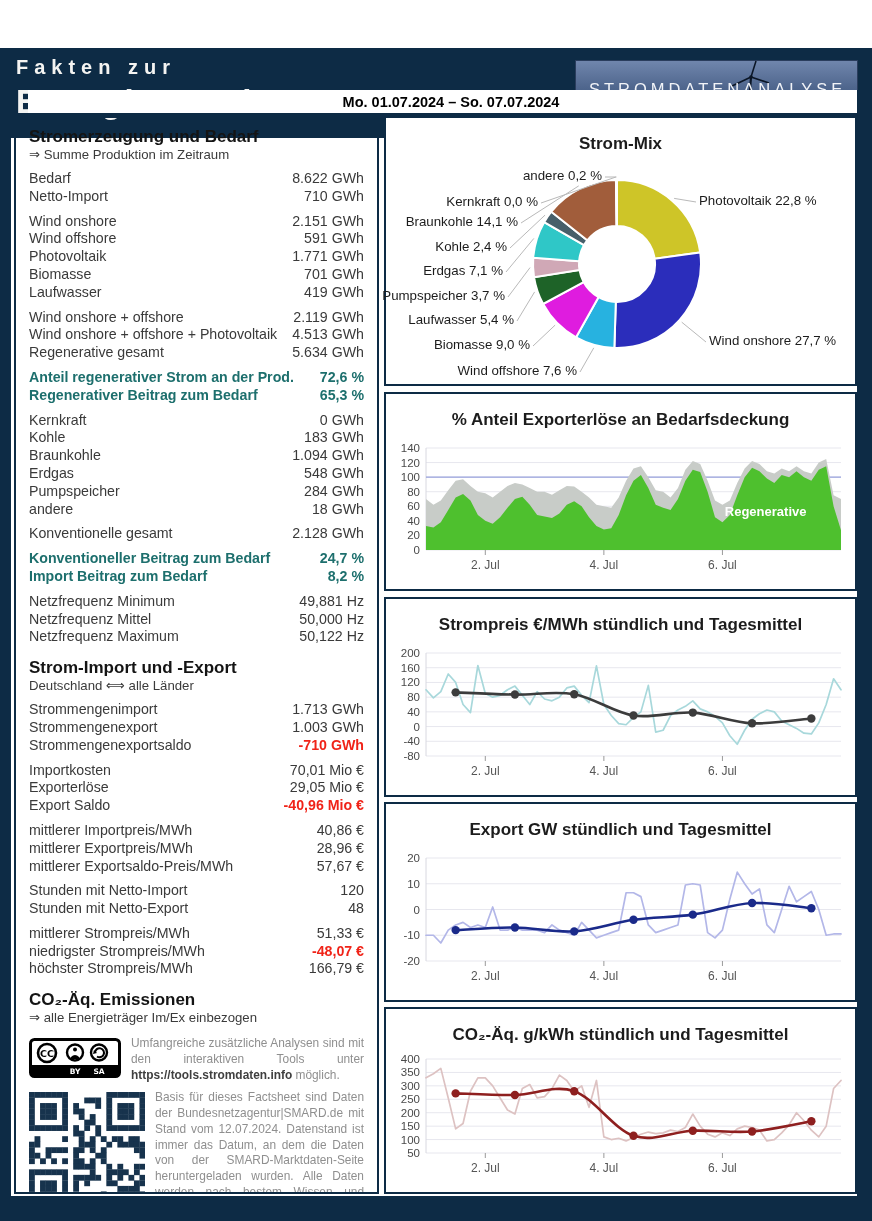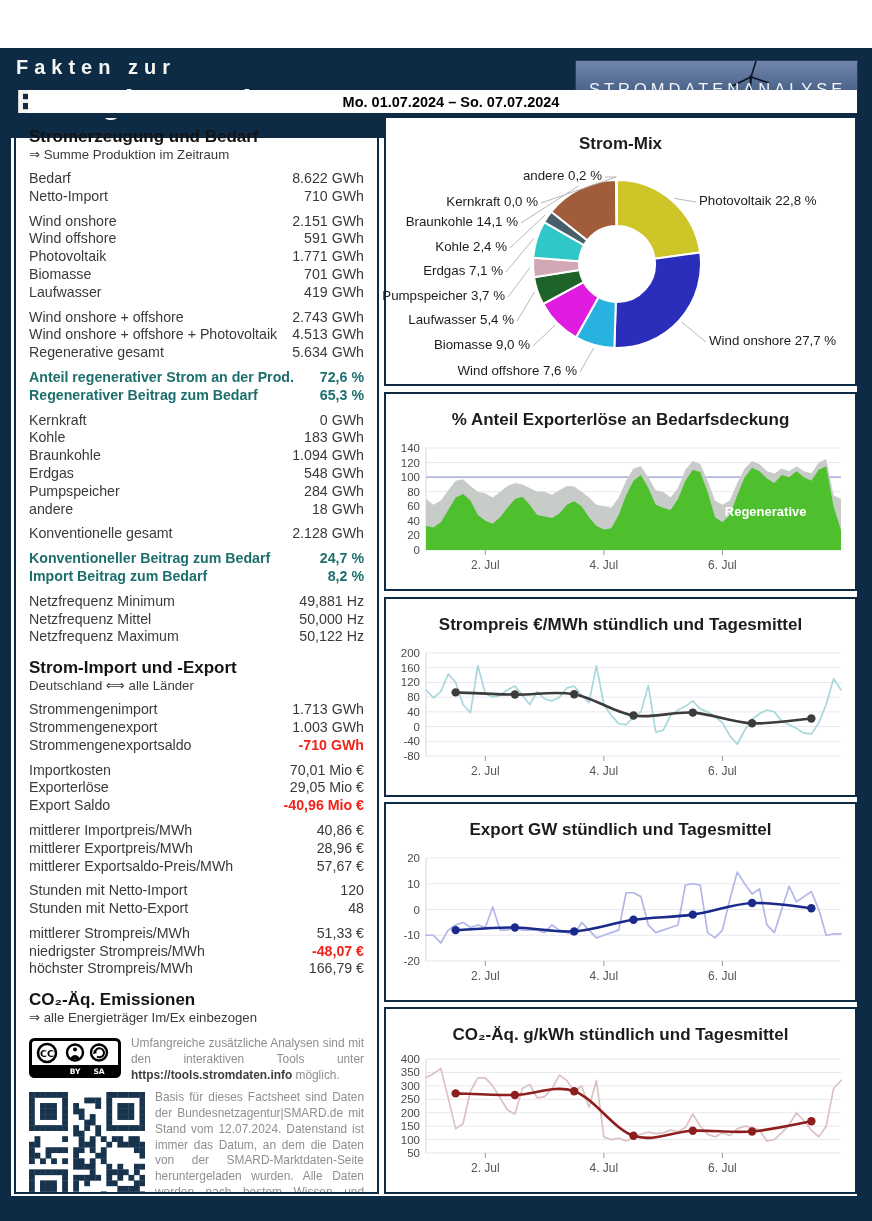--- a/index.html
+++ b/index.html
@@ -120,21 +120,21 @@
             <span class="val">701 GWh</span>
           </div>
           <div class="srow">
             <span class="lab">Laufwasser</span>
             <span class="val">419 GWh</span>
           </div>
         </div>
         <div class="grp">
           <div class="srow">
             <span class="lab">Wind onshore + offshore</span>
-            <span class="val">2.743 GWh</span>
+            <span class="val">2.119 GWh</span>
           </div>
           <div class="srow">
             <span class="lab">Wind onshore + offshore + Photovoltaik</span>
             <span class="val">4.513 GWh</span>
           </div>
           <div class="srow">
             <span class="lab">Regenerative gesamt</span>
             <span class="val">5.634 GWh</span>
           </div>
         </div>

